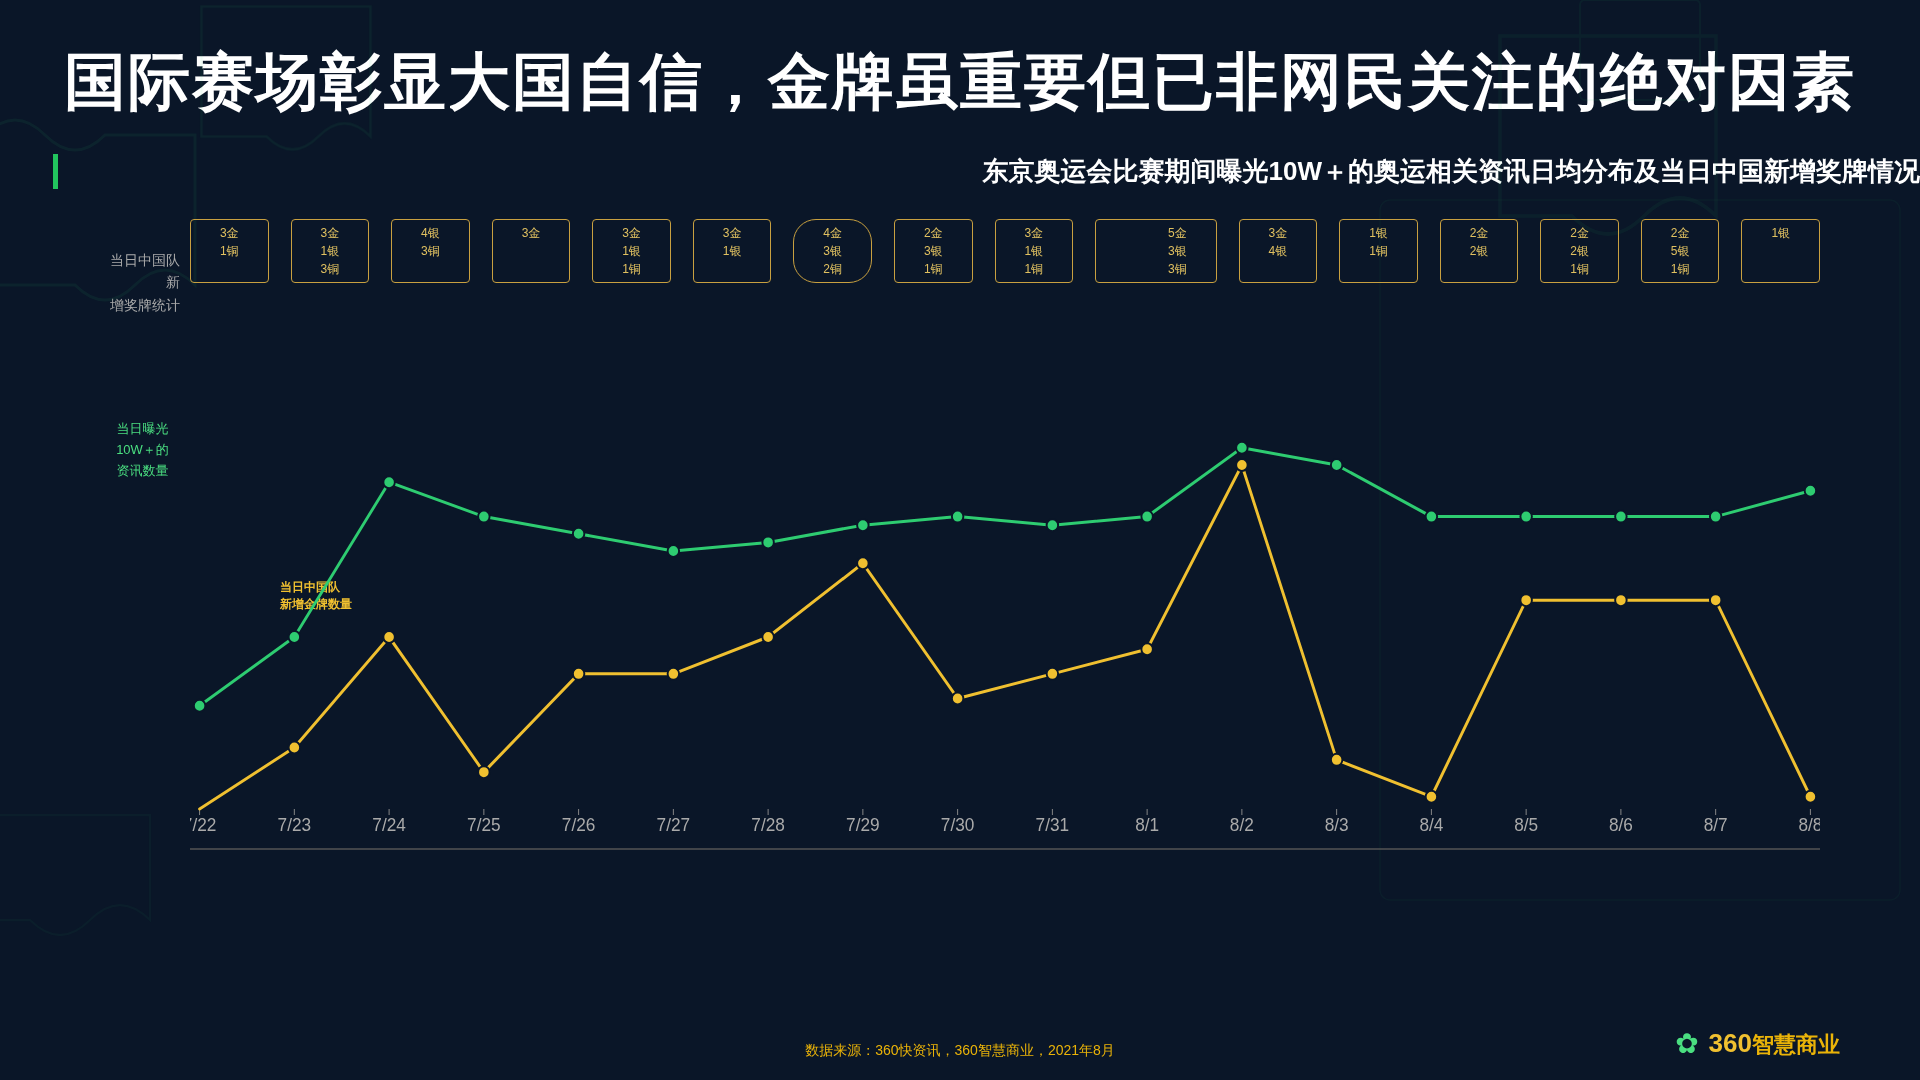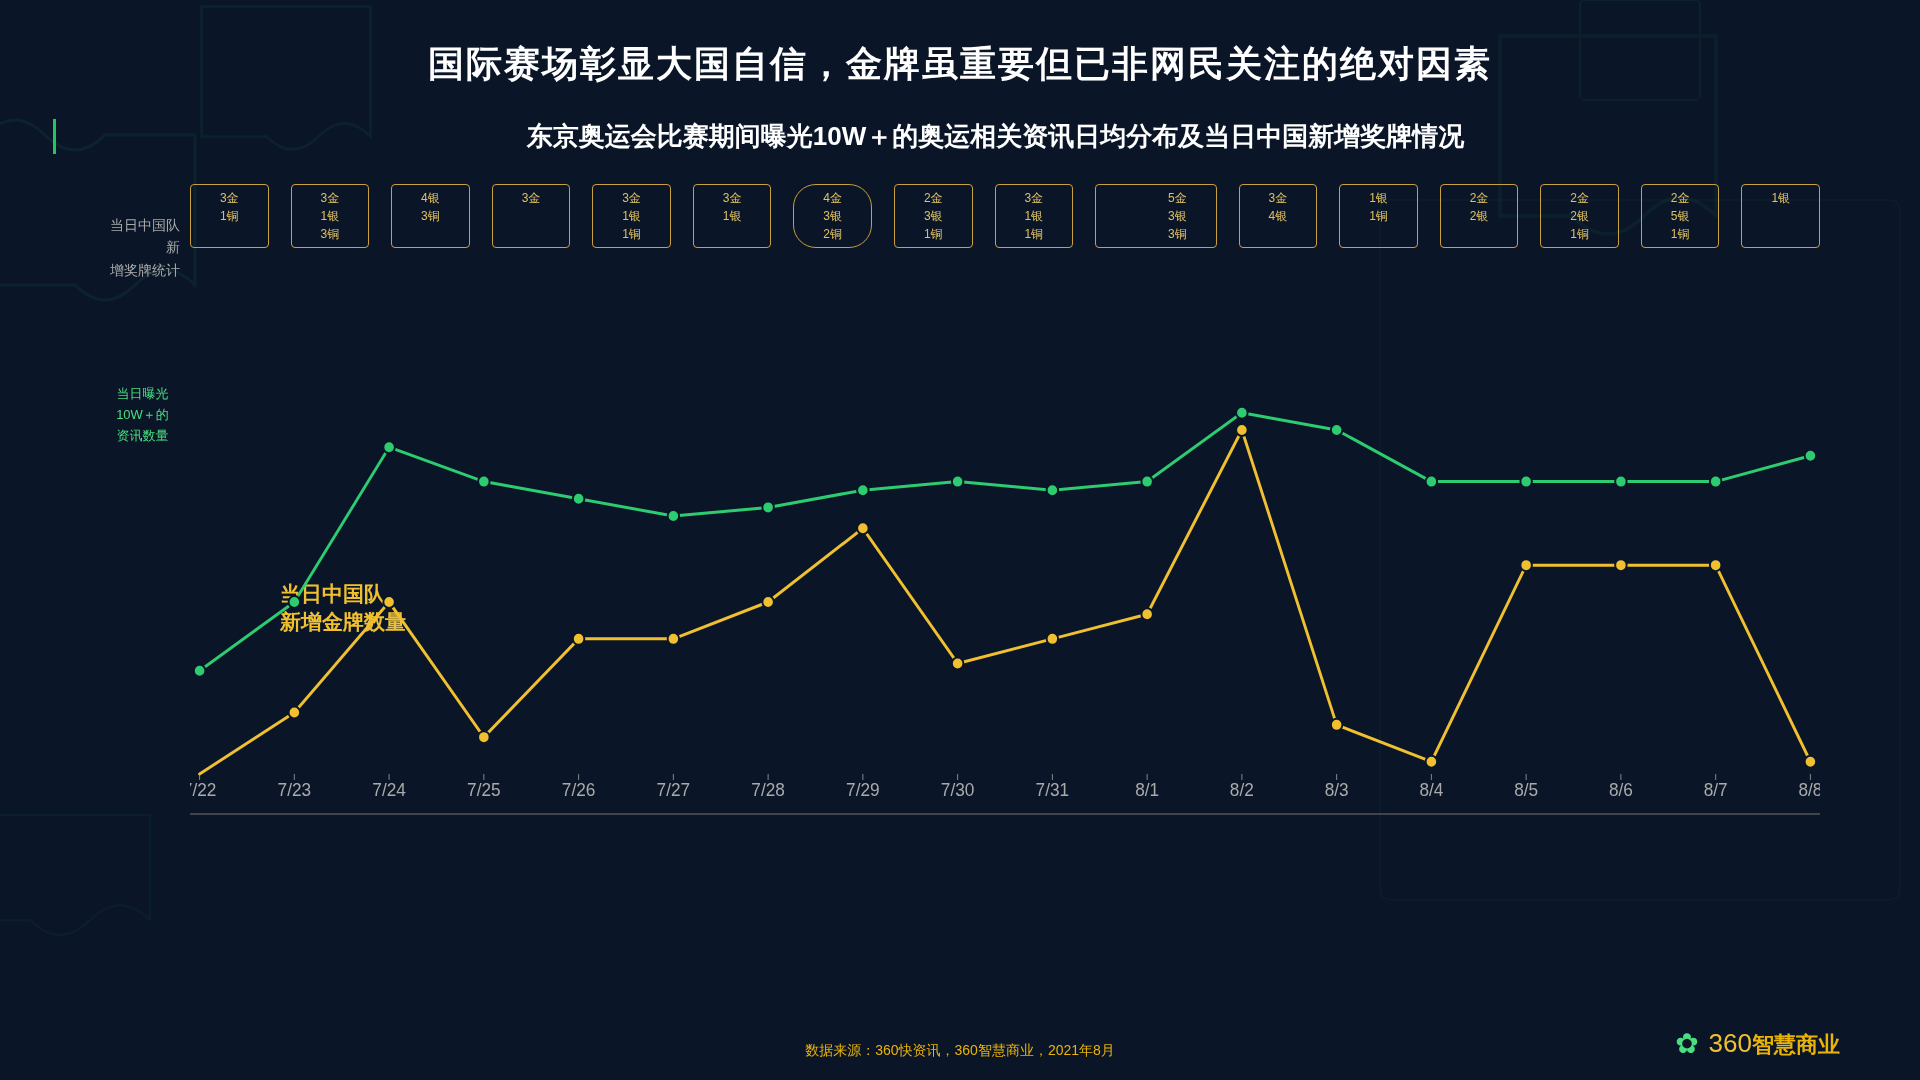--- a/index.html
+++ b/index.html
@@ -15,33 +15,33 @@
     .bg-pattern {
       position: absolute;
       top: 0; left: 0; right: 0; bottom: 0;
       opacity: 0.15;
       pointer-events: none;
     }
 
     .main-title {
       text-align: center;
       color: #ffffff;
-      font-size: 36px;
+      font-size: 62px;
       font-weight: bold;
       padding-top: 40px;
       letter-spacing: 2px;
     }
 
     .subtitle {
-      text-align: center;
+      text-align: right;
       color: #ffffff;
       font-size: 26px;
       font-weight: bold;
       margin: 30px 0 10px 53px;
-      border-left: 3px solid #22c55e;
+      border-left: 5px solid #22c55e;
       padding-left: 15px;
     }
 
     .chart-area {
       position: relative;
       margin: 0 80px;
       height: 720px;
     }
 
     .medal-label {
@@ -94,23 +94,22 @@
       line-height: 1.6;
       text-align: center;
       width: 85px;
     }
 
     .legend-gold {
       position: absolute;
       left: 200px;
       top: 380px;
       color: #f0c030;
-      font-size: 21px;
+      font-size: 12px;
       font-weight: bold;
-      margin-top: 36px;
     }
 
     .source-text {
       position: absolute;
       bottom: 20px;
       left: 50%;
       transform: translateX(-50%);
       color: #eab308;
       font-size: 14px;
     }
@@ -307,15 +306,15 @@
         </g>
     </svg>
   </div>
 </div>
 
 <div class="source-text">数据来源：360快资讯，360智慧商业，2021年8月</div>
 
 <div class="logo-area">
   <span class="logo-icon">✿</span>
   <span class="logo-text">
-    <span style="color:#f0c030; font-size:26px; font-weight:400;margin-top:16px;">360</span><span style="color:#eab308;text-align:right;">智慧商业</span>
+    <span style="color:#f0c030; font-size:26px; font-weight:700;margin-top:16px;">360</span><span style="color:#eab308;text-align:right;">智慧商业</span>
   </span>
 </div>
 
 </body></html>

